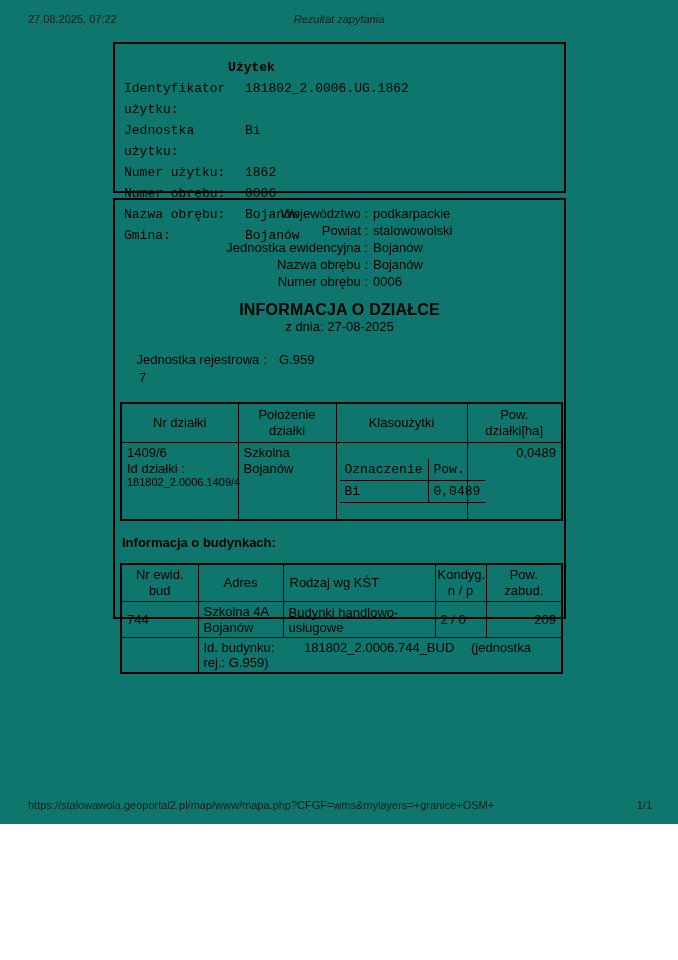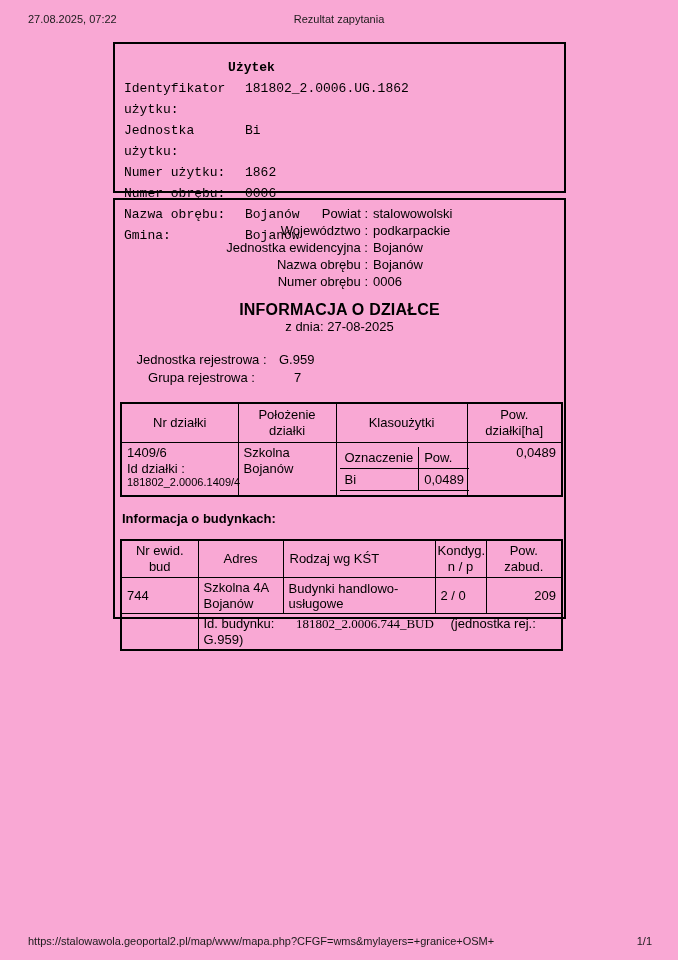--- a/index.html
+++ b/index.html
@@ -1,28 +1,28 @@
 <!DOCTYPE html>
 <html><head>
 <meta charset="utf-8">
 <style>
   * { box-sizing: border-box; margin: 0; padding: 0; }
   html, body { background: #fff; }
   .page {
     position: relative;
     width: 678px;
-    height: 960px;
-    background: #f9a8d4;
+    height: 824px;
+    background: #0f766e;
     font-family: "Liberation Sans", sans-serif;
     color: #000;
     overflow: hidden;
   }
   .meta { font-size: 11px; color: #1a1a1a; }
   .hdr-date { position: absolute; top: 13px; left: 28px; }
-  .hdr-title { position: absolute; top: 13px; left: 0; right: 0; text-align: center; }
+  .hdr-title { position: absolute; top: 13px; left: 0; right: 0; text-align: center; font-style: italic; }
   .ftr-url { position: absolute; bottom: 13px; left: 28px; }
   .ftr-page { position: absolute; bottom: 13px; right: 26px; }
 
   
   .box1 {
     position: absolute; top: 42px; left: 113px;
     width: 453px; height: 151px;
     border: 2px solid #000;
     padding: 13px 9px;
     font-family: Liberation Mono, monospace;
@@ -61,31 +61,31 @@
   .grid th { text-align: center; vertical-align: middle; padding: 3px 2px; line-height: 16px; }
   .grid td { vertical-align: top; padding: 2px 5px; }
 
   .parcel-data td { height: 48px; }
   .pline1 { font-size: 13px; line-height: 16px; }
   .pline2 { font-size: 13px; line-height: 15px; }
   .small-id { font-size: 11px; line-height: 13px; white-space: nowrap; }
   .area-cell { text-align: right; }
 
   .cell-klaso { padding: 0 !important; }
-  .sub-table { width: calc(100% - 6px); margin: 4px 3px; border-collapse: collapse; }
+  .sub-table { width: calc(100% - 6px); margin: 16px 3px; border-collapse: collapse; font-family: Liberation Mono, monospace; }
   .sub-table td { border: none; border-bottom: 1px solid #000; padding: 3px 5px; font-size: 13px; height: auto; }
   .sub-table td:first-child { border-right: 1px solid #000; width: 58%; }
 
   .buildings-heading { margin: 14px 0 0 7px; font-weight: bold; font-size: 13px; }
   table.bld { margin: 13px 0 0 5px; }
   .bld th { padding: 2px 2px; }
   .bld th.left { text-align: left; padding-left: 6px; }
   .bld-data td { height: 35px; vertical-align: middle; }
   .bld-footer td { height: 22px; vertical-align: middle; font-size: 13px; }
-  .bld-footer .id-val { margin-left: 18px; font-family: Liberation Serif, serif; }
+  .bld-footer .id-val { margin-left: 26px; }
   .bld-footer .id-note { margin-left: 13px; }
 </style>
 </head>
 <body>
 
 <div class="page">
 
   <div class="meta hdr-date">27.08.2025, 07:22</div>
   <div class="meta hdr-title">Rezultat zapytania</div>
 
@@ -116,26 +116,26 @@
         <span class="uz-label">Gmina:</span>
         <span class="uz-value">Bojanów</span>
       </div>
     </div>
   </div>
 
   <div class="box2">
 
     <div class="info-lines">
       <div class="info-line">
+        <span class="info-label">Województwo :</span>
+        <span class="info-value">podkarpackie</span>
+      </div>
+      <div class="info-line">
         <span class="info-label">Powiat :</span>
         <span class="info-value">stalowowolski</span>
-      </div>
-      <div class="info-line">
-        <span class="info-label">Województwo :</span>
-        <span class="info-value">podkarpackie</span>
       </div>
       <div class="info-line">
         <span class="info-label">Jednostka ewidencyjna :</span>
         <span class="info-value">Bojanów</span>
       </div>
       <div class="info-line">
         <span class="info-label">Nazwa obrębu :</span>
         <span class="info-value">Bojanów</span>
       </div>
       <div class="info-line">
@@ -146,21 +146,20 @@
 
     <div class="box2-title">INFORMACJA O DZIAŁCE</div>
     <div class="box2-subtitle">z dnia: 27-08-2025</div>
 
     <div class="registry">
       <div class="registry-row">
         <span class="registry-label">Jednostka rejestrowa :</span>
         <span class="registry-value">G.959</span>
       </div>
       <div class="registry-row second">
-        <span class="registry-label">Grupa rejestrowa :</span>
         <span class="registry-value">7</span>
       </div>
     </div>
 
     <table class="grid">
       <colgroup>
         <col style="width:117px">
           <col style="width:98px">
           <col style="width:131px">
           <col>

